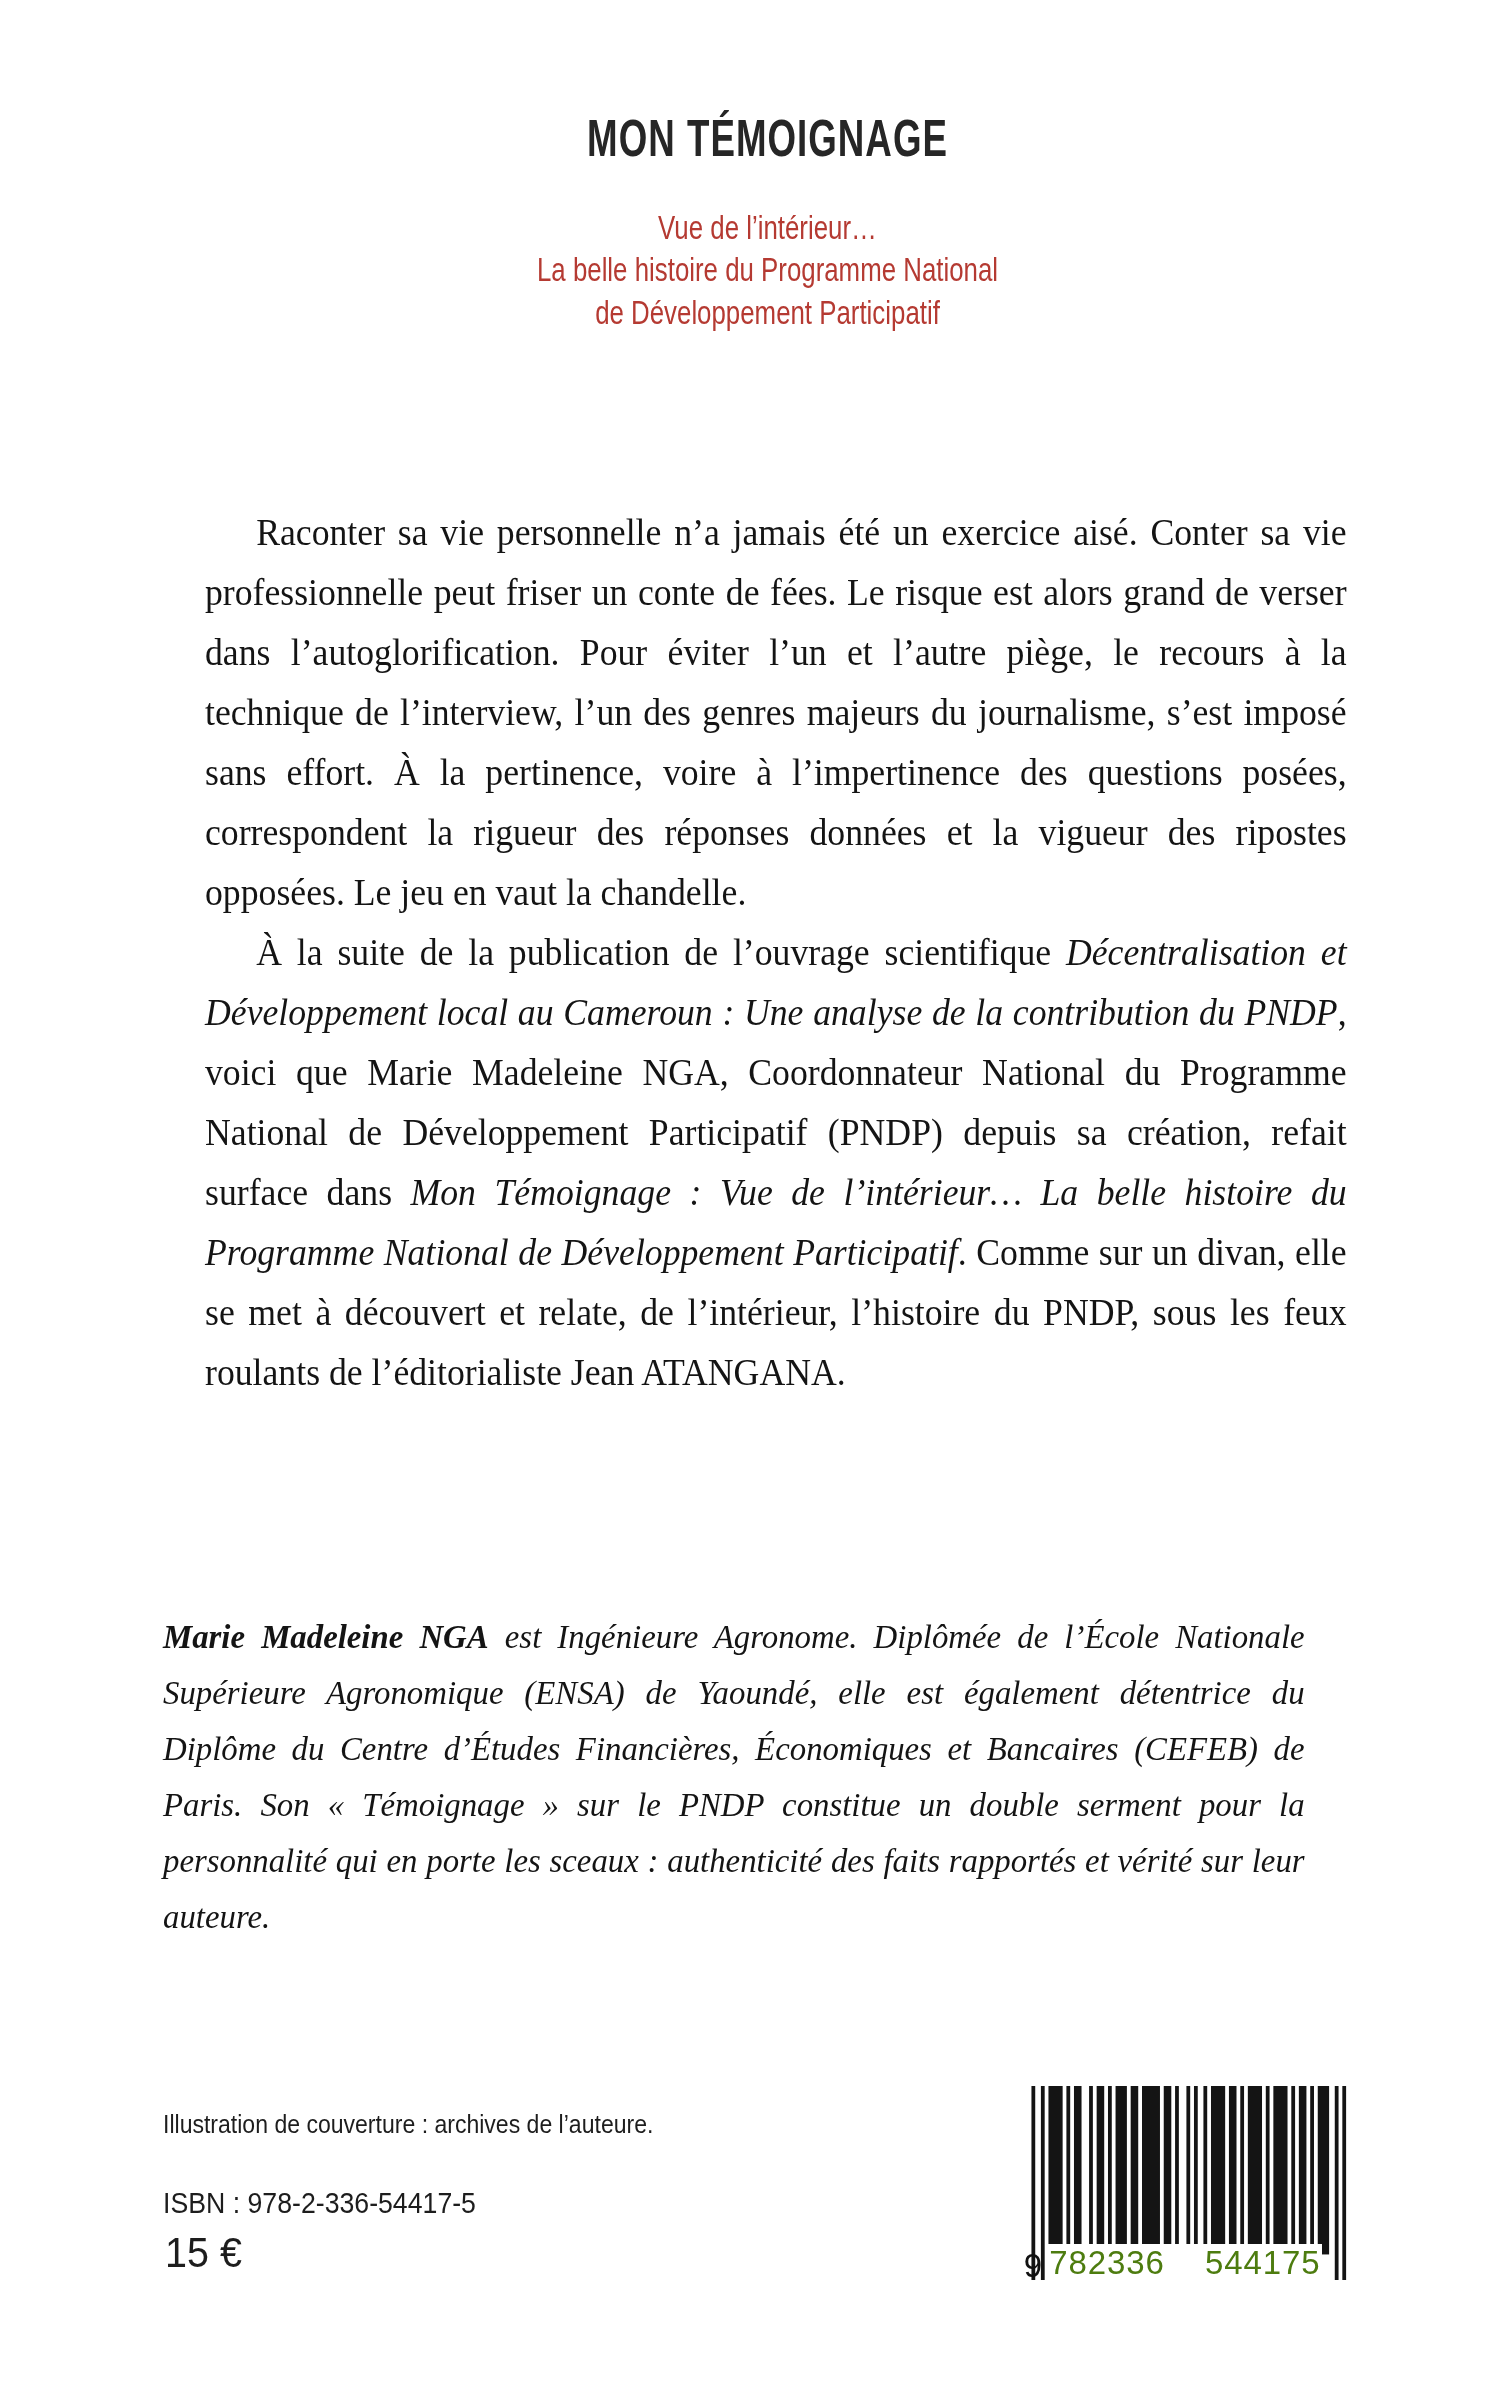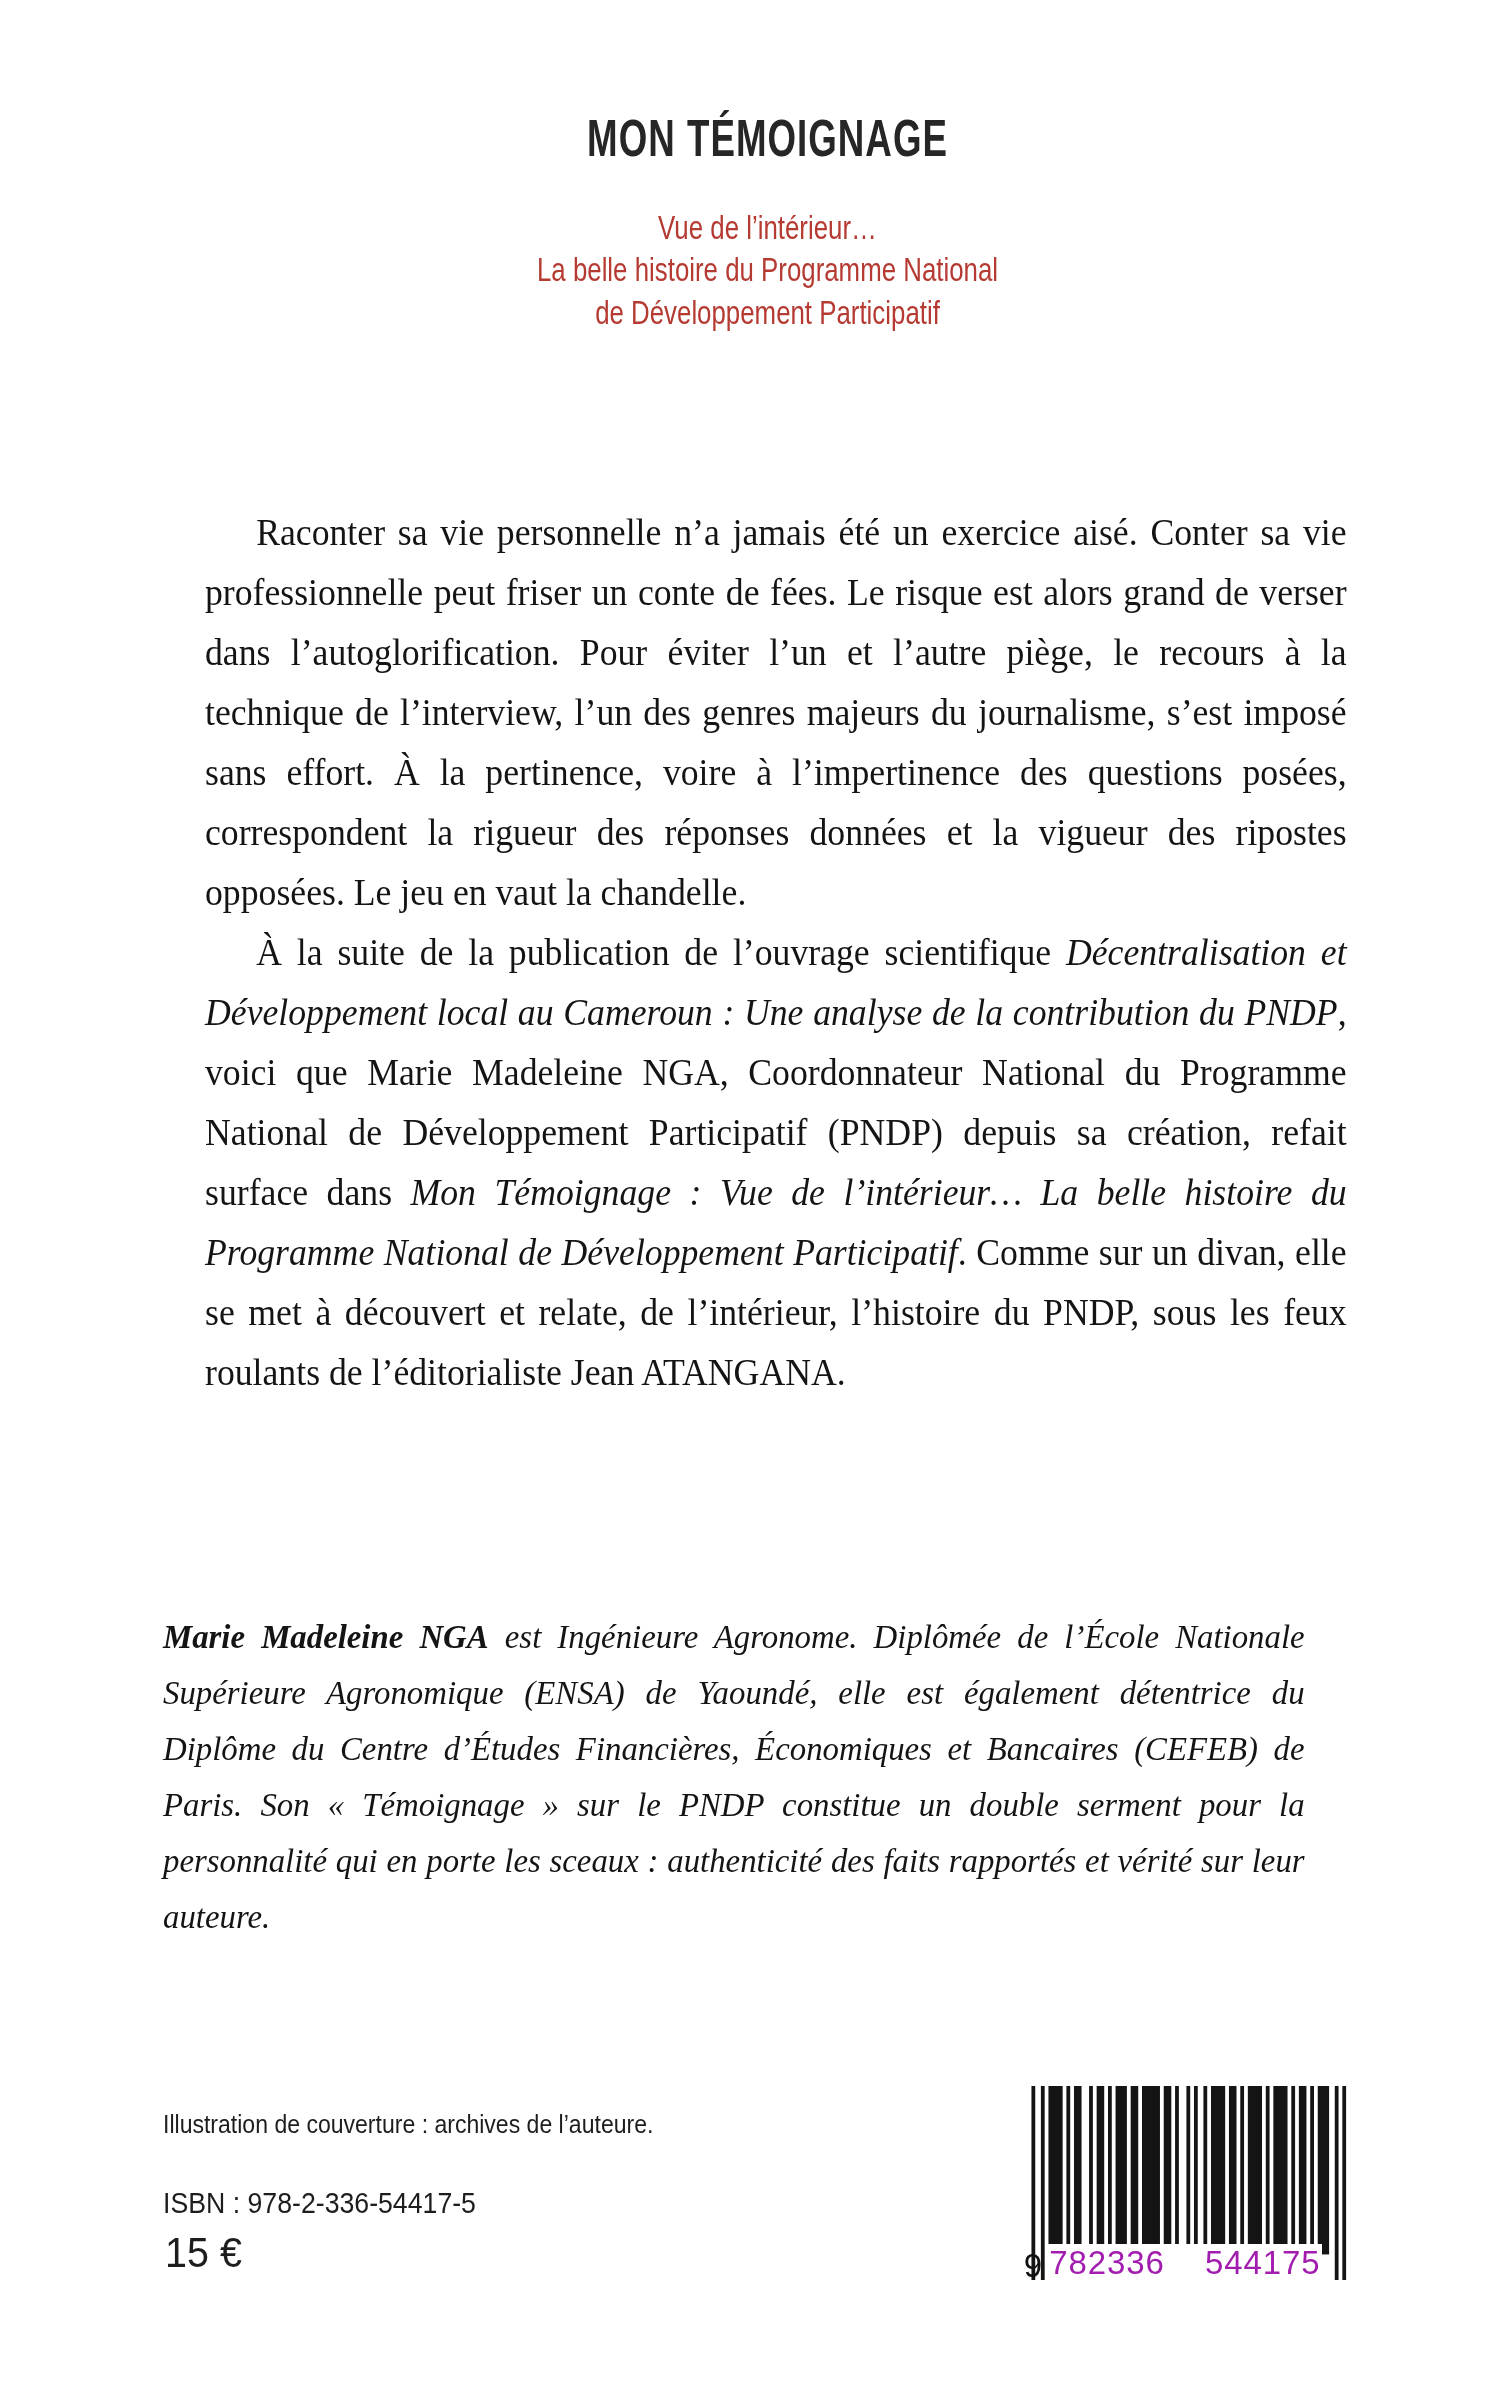--- a/index.html
+++ b/index.html
@@ -158,21 +158,21 @@
   }
   .barcode-bars {
     display: block;
     width: 326px;
     height: 194px;
   }
   .barcode-digits {
     font-family: "Liberation Sans", sans-serif;
     font-size: 33px;
     letter-spacing: 0.9px;
-    color: #a21caf;
+    color: #4d7c0f;
     text-align: center;
     margin-top: -36px;
     position: relative;
     background: #ffffff;
     display: inline-block;
     padding: 0 1.9px;
   }
   .bc-row {
     display: flex;
     align-items: flex-end;

